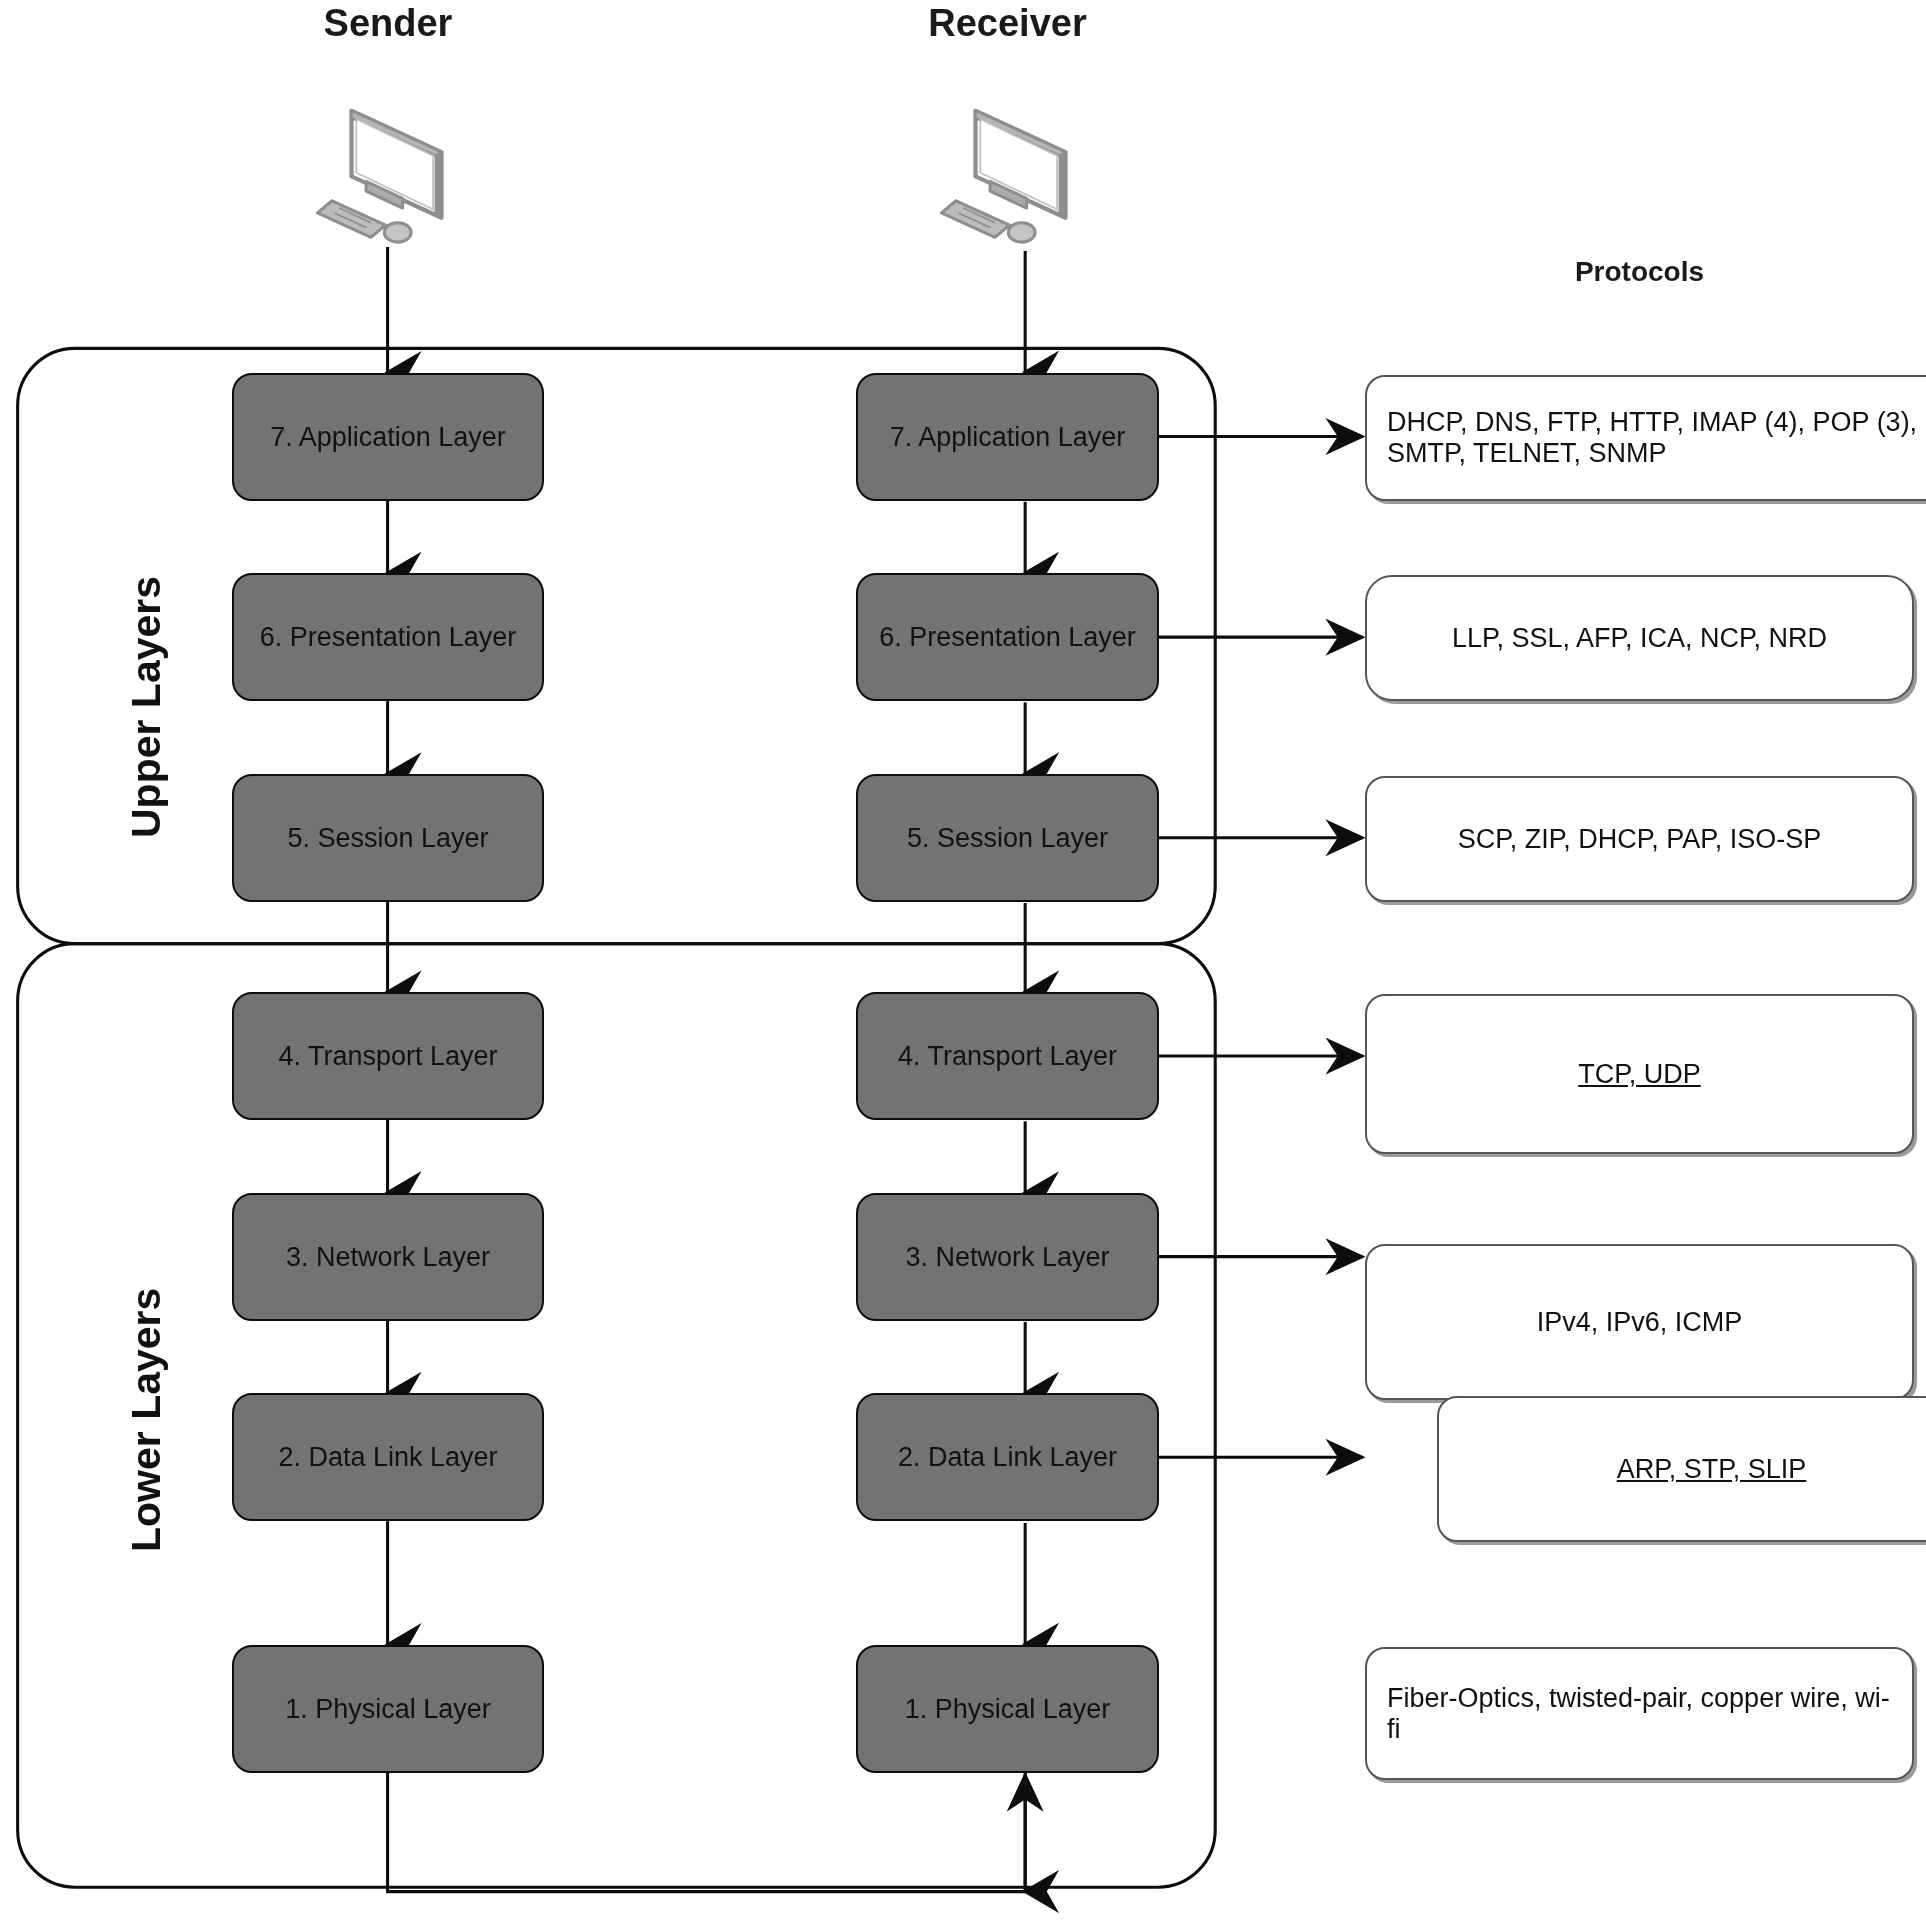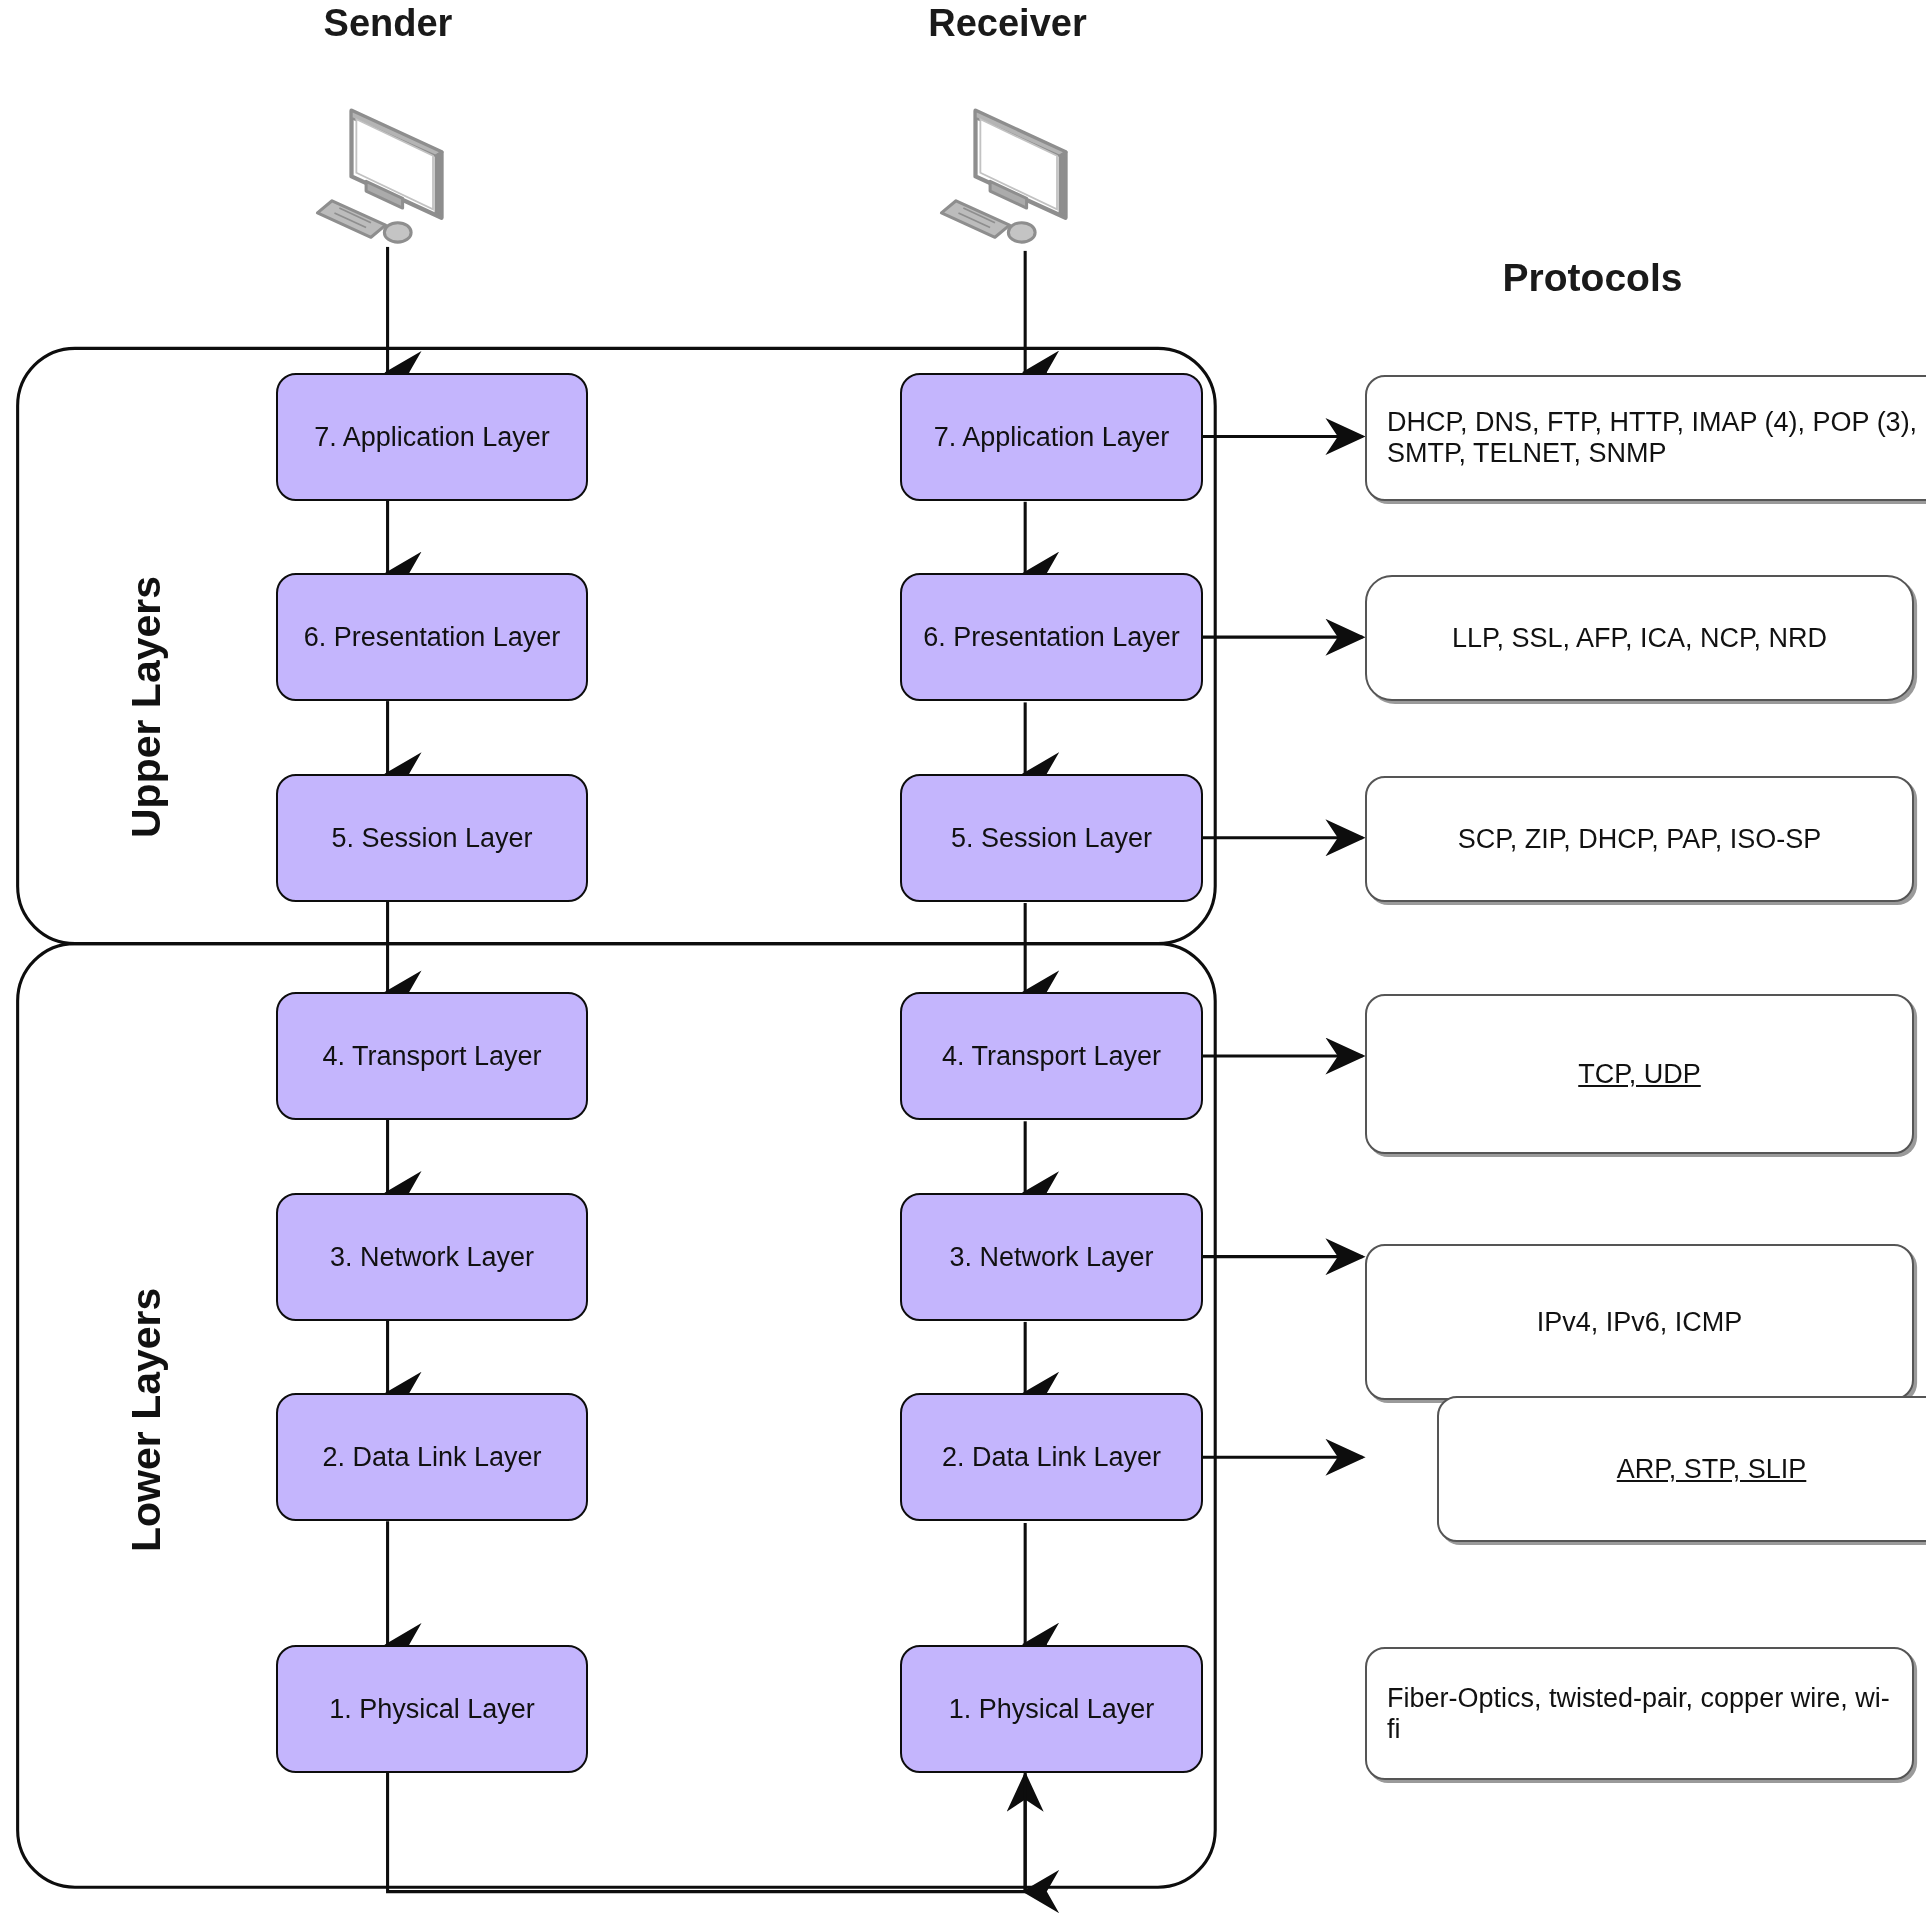--- a/index.html
+++ b/index.html
@@ -10,36 +10,35 @@
 
   .hdr{
     position:absolute;
     font-weight:bold;
     color:#1a1a1a;
     text-align:center;
     white-space:nowrap;
   }
   #sender-heading{left:232px;top:2.2px;width:312px;font-size:38px;}
   #receiver-heading{left:856px;top:2.2px;width:303px;font-size:38px;}
-  #protocols-heading{left:1318px;top:256px;width:549px;font-size:39px;}
+  #protocols-heading{left:1365px;top:256px;width:549px;font-size:28px;}
 
   .layer-box{
     position:absolute;
     border:2.6px solid #0d0d0d;
     border-radius:20px;
-    background:#c4b5fd;
+    background:#737373;
     display:flex;
     align-items:center;
     justify-content:center;
     text-align:center;
     font-size:27px;
     color:#111;
     box-sizing:border-box;
     padding:0 5px;
-    margin-left:44px;
   }
   .proto-box{
     position:absolute;
     border:2.2px solid #555;
     border-radius:20px;
     background:#fff;
     display:flex;
     align-items:center;
     font-size:27px;
     color:#111;

